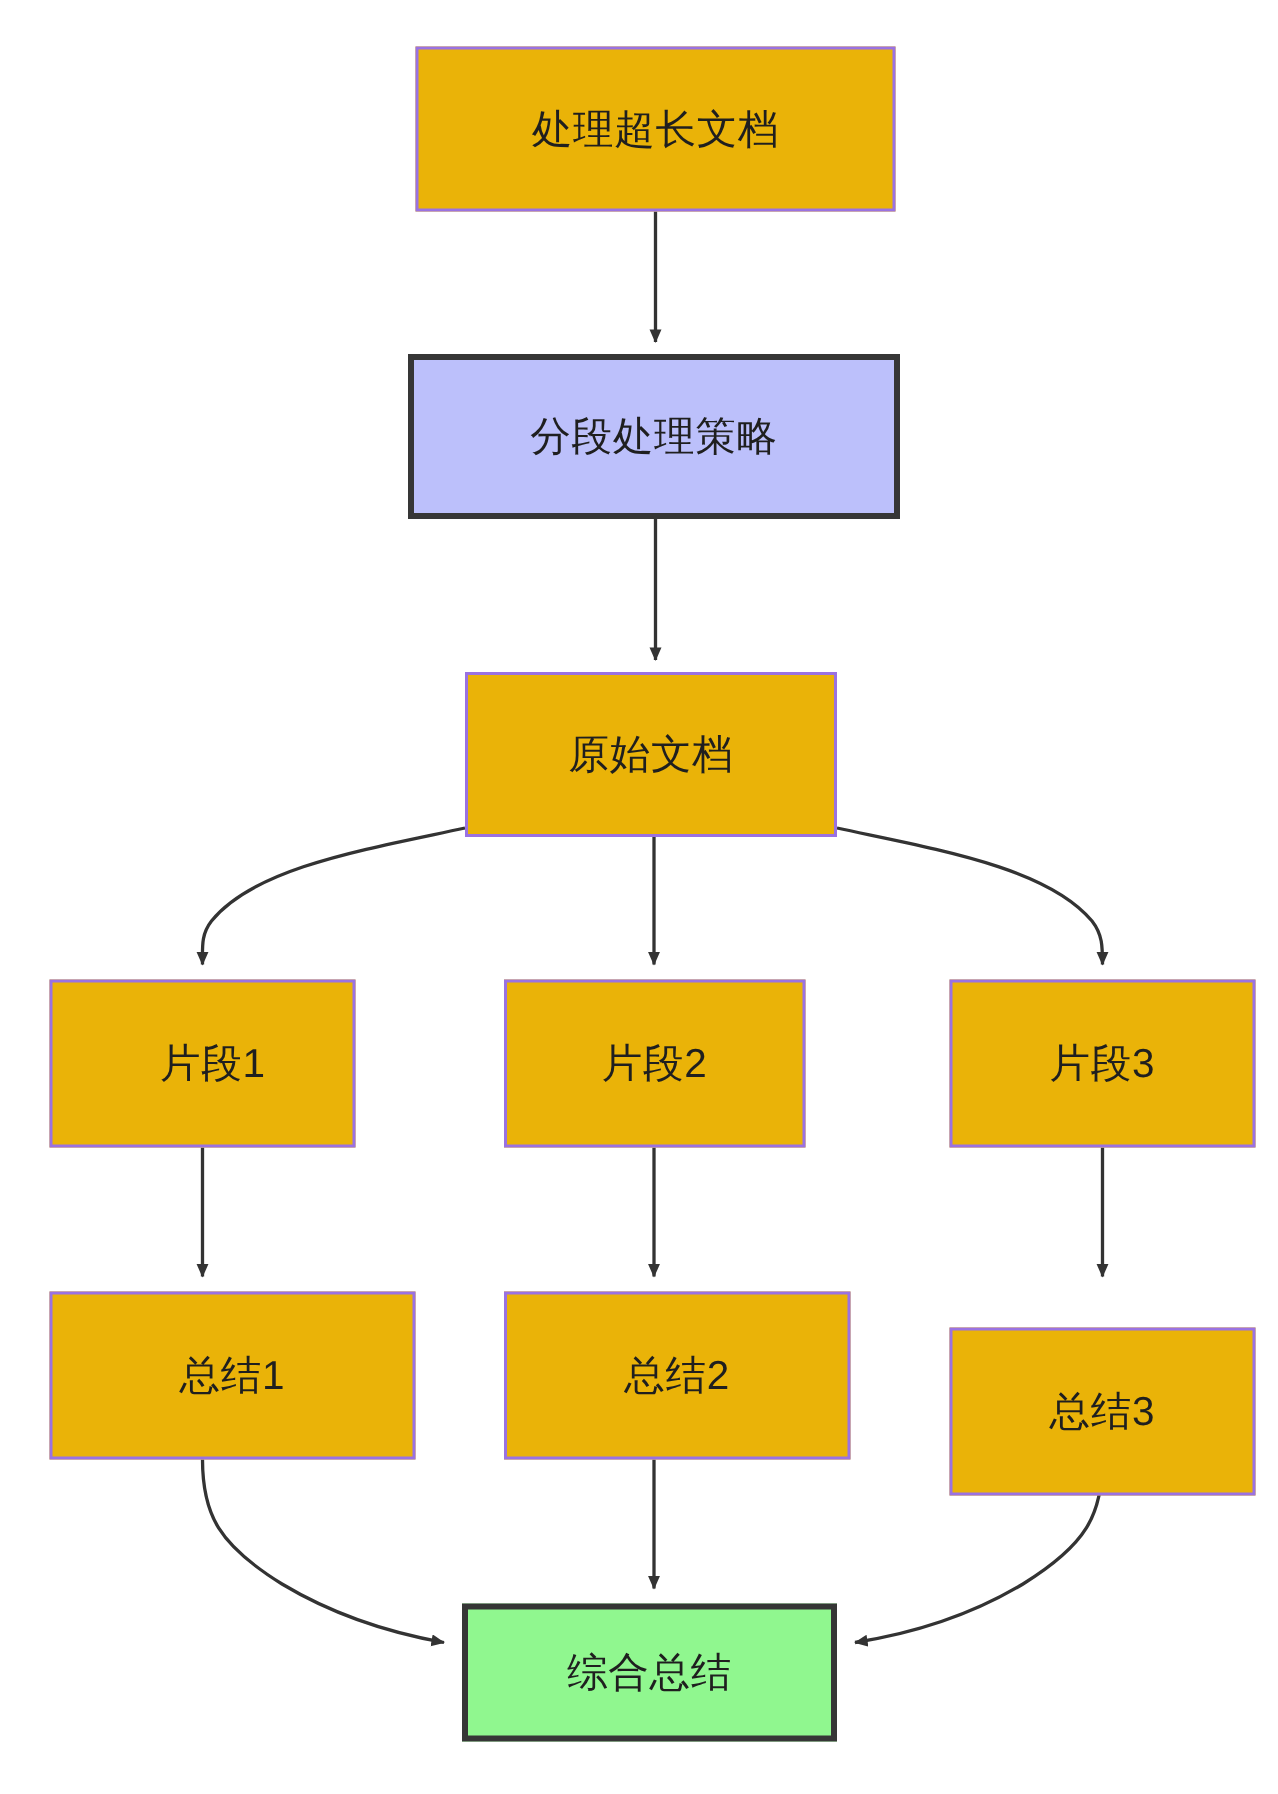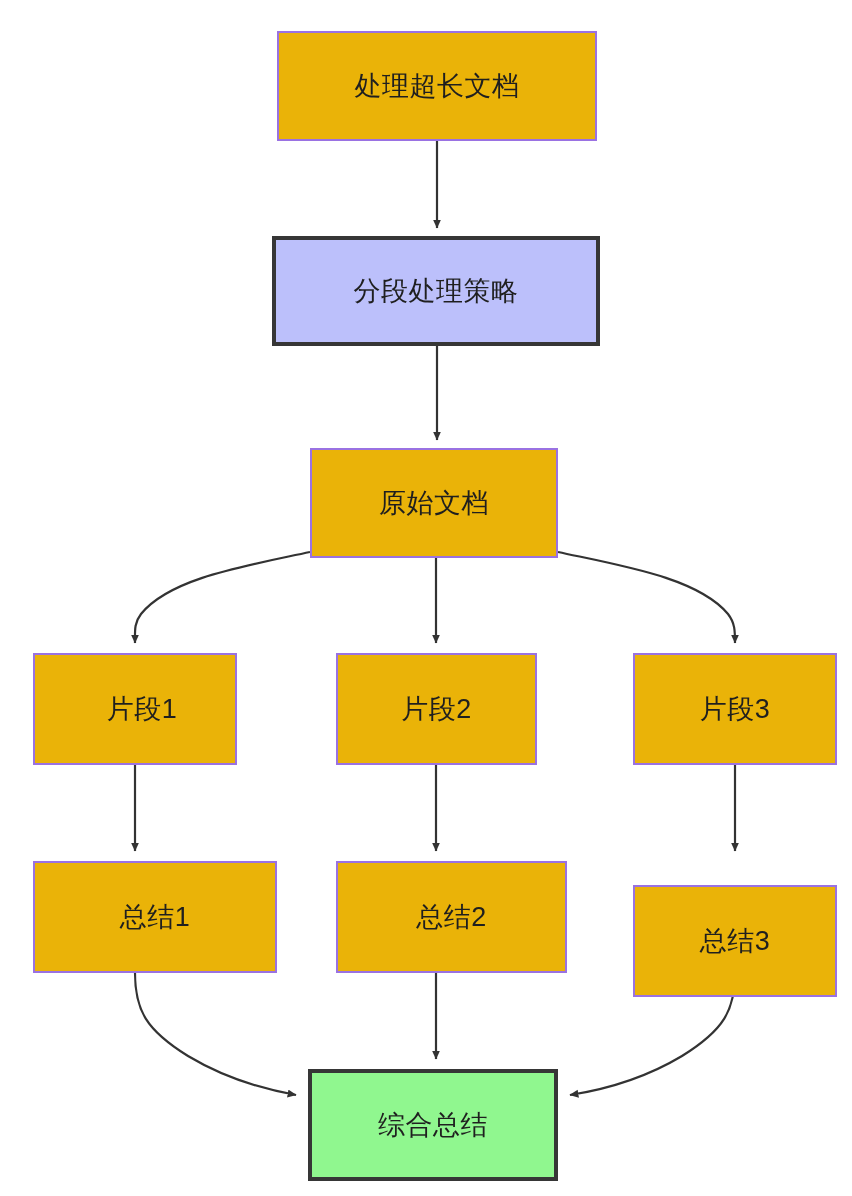--- a/index.html
+++ b/index.html
@@ -56,21 +56,21 @@
   
   #n-root        { left: 277px; top: 31px;   width: 320px; height: 110px; }
   #n-strategy    { left: 272px; top: 236px;  width: 328px; height: 110px; }
   #n-source      { left: 310px; top: 448px;  width: 248px; height: 110px; }
   #n-frag1       { left: 33px;  top: 653px;  width: 204px; height: 112px; padding-left: 14px; }
   #n-frag2       { left: 336px; top: 653px;  width: 201px; height: 112px; text-align: right; }
   #n-frag3       { left: 633px; top: 653px;  width: 204px; height: 112px; }
   #n-sum1        { left: 33px;  top: 861px;  width: 244px; height: 112px; }
   #n-sum2        { left: 336px; top: 861px;  width: 231px; height: 112px; text-align: center; }
   #n-sum3        { left: 633px; top: 861px;  width: 204px; height: 112px; margin-top: 24px; }
-  #n-final       { left: 308px; top: 1069px; width: 250px; height: 112px; }
+  #n-final       { left: 308px; top: 1069px; width: 250px; height: 92px; }
 </style>
 </head>
 <body>
 
 <div id="diagram">
 
   <svg id="edge-layer" viewBox="0 0 852 1196" width="852" height="1196" xmlns="http://www.w3.org/2000/svg">
     <defs>
       <marker id="arrow" markerWidth="11" markerHeight="11" refX="8.4" refY="4" orient="auto" markerUnits="userSpaceOnUse">
         <path d="M0,0 L9,4 L0,8 z" fill="#333333"></path>

